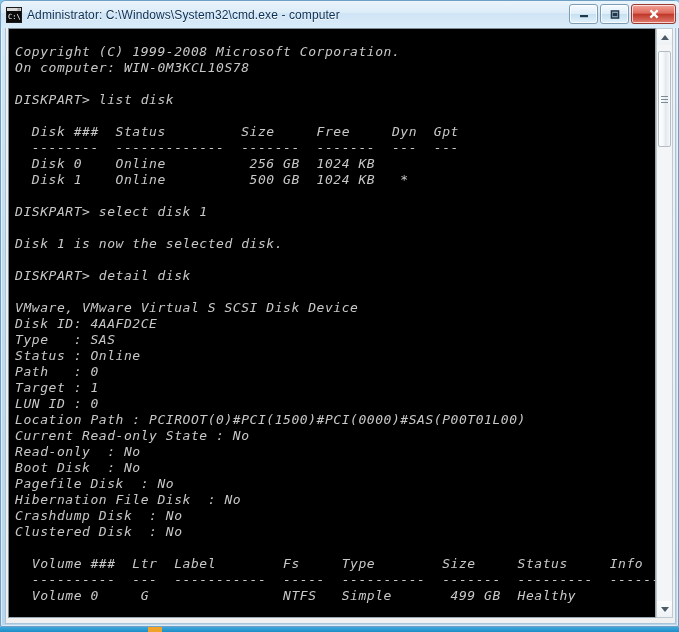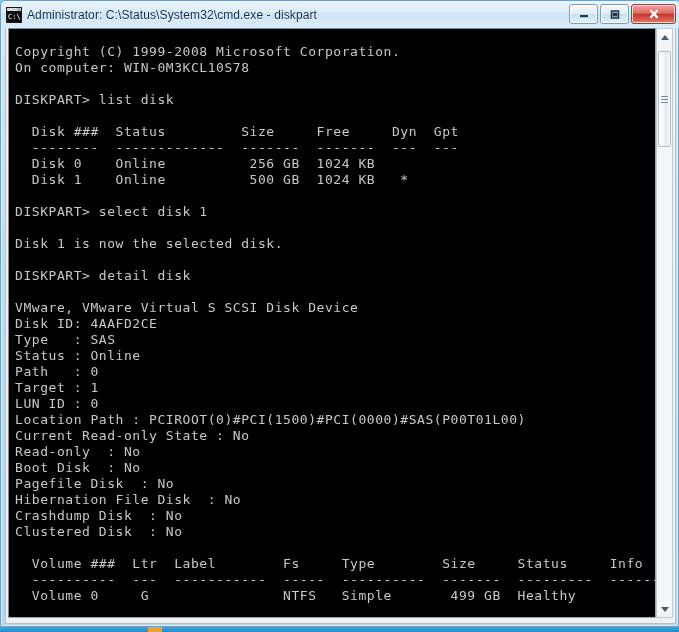--- a/index.html
+++ b/index.html
@@ -115,21 +115,21 @@
     left: 6px;
     top: 2px;
     color: #c8c8c8;
     font-family: "DejaVu Sans Mono", "Liberation Mono", monospace;
     font-size: 13px;
     line-height: 16px;
     white-space: pre;
     letter-spacing: 0.55px;
     -webkit-font-smoothing: none;
   }
-  #console-text .line { height: 16px; }
+  #console-text .line { height: 16px; font-style: italic; }
 
   
   #scrollbar {
     position: absolute;
     right: 2px;
     top: 0px;
     width: 17px;
     height: 590px;
     box-sizing: border-box;
     background: #f3f5f7;
@@ -204,21 +204,21 @@
   <div id="titlebar">
     <span id="app-icon">
       <svg width="16" height="16" viewBox="0 0 16 16">
         <rect x="0.5" y="0.5" width="15" height="15" fill="#ffffff" stroke="#1b1b1b"></rect>
         <rect x="1" y="1" width="14" height="3" fill="#d8d8d8"></rect>
         <rect x="1" y="4" width="14" height="11" fill="#0b0b0b"></rect>
         <text x="2" y="12" font-family="DejaVu Sans Mono, monospace" font-size="7" fill="#ffffff">C:\</text>
         <rect x="11.5" y="1.4" width="2.6" height="2.2" fill="#9a9a9a"></rect>
       </svg>
     </span>
-    <span id="title-text">Administrator: C:\Status\System32\cmd.exe - diskpart</span>
+    <span id="title-text">Administrator: C:\Windows\System32\cmd.exe - computer</span>
 
     <div id="window-buttons">
       <div class="winbtn">
         <svg width="12" height="10" viewBox="0 0 12 10">
           <rect x="2" y="6" width="8" height="2.2" fill="#22394d"></rect>
         </svg>
       </div>
       <div class="winbtn">
         <svg width="12" height="11" viewBox="0 0 12 11">
           <rect x="2.5" y="2" width="7" height="7" fill="none" stroke="#22394d" stroke-width="1.6"></rect>

